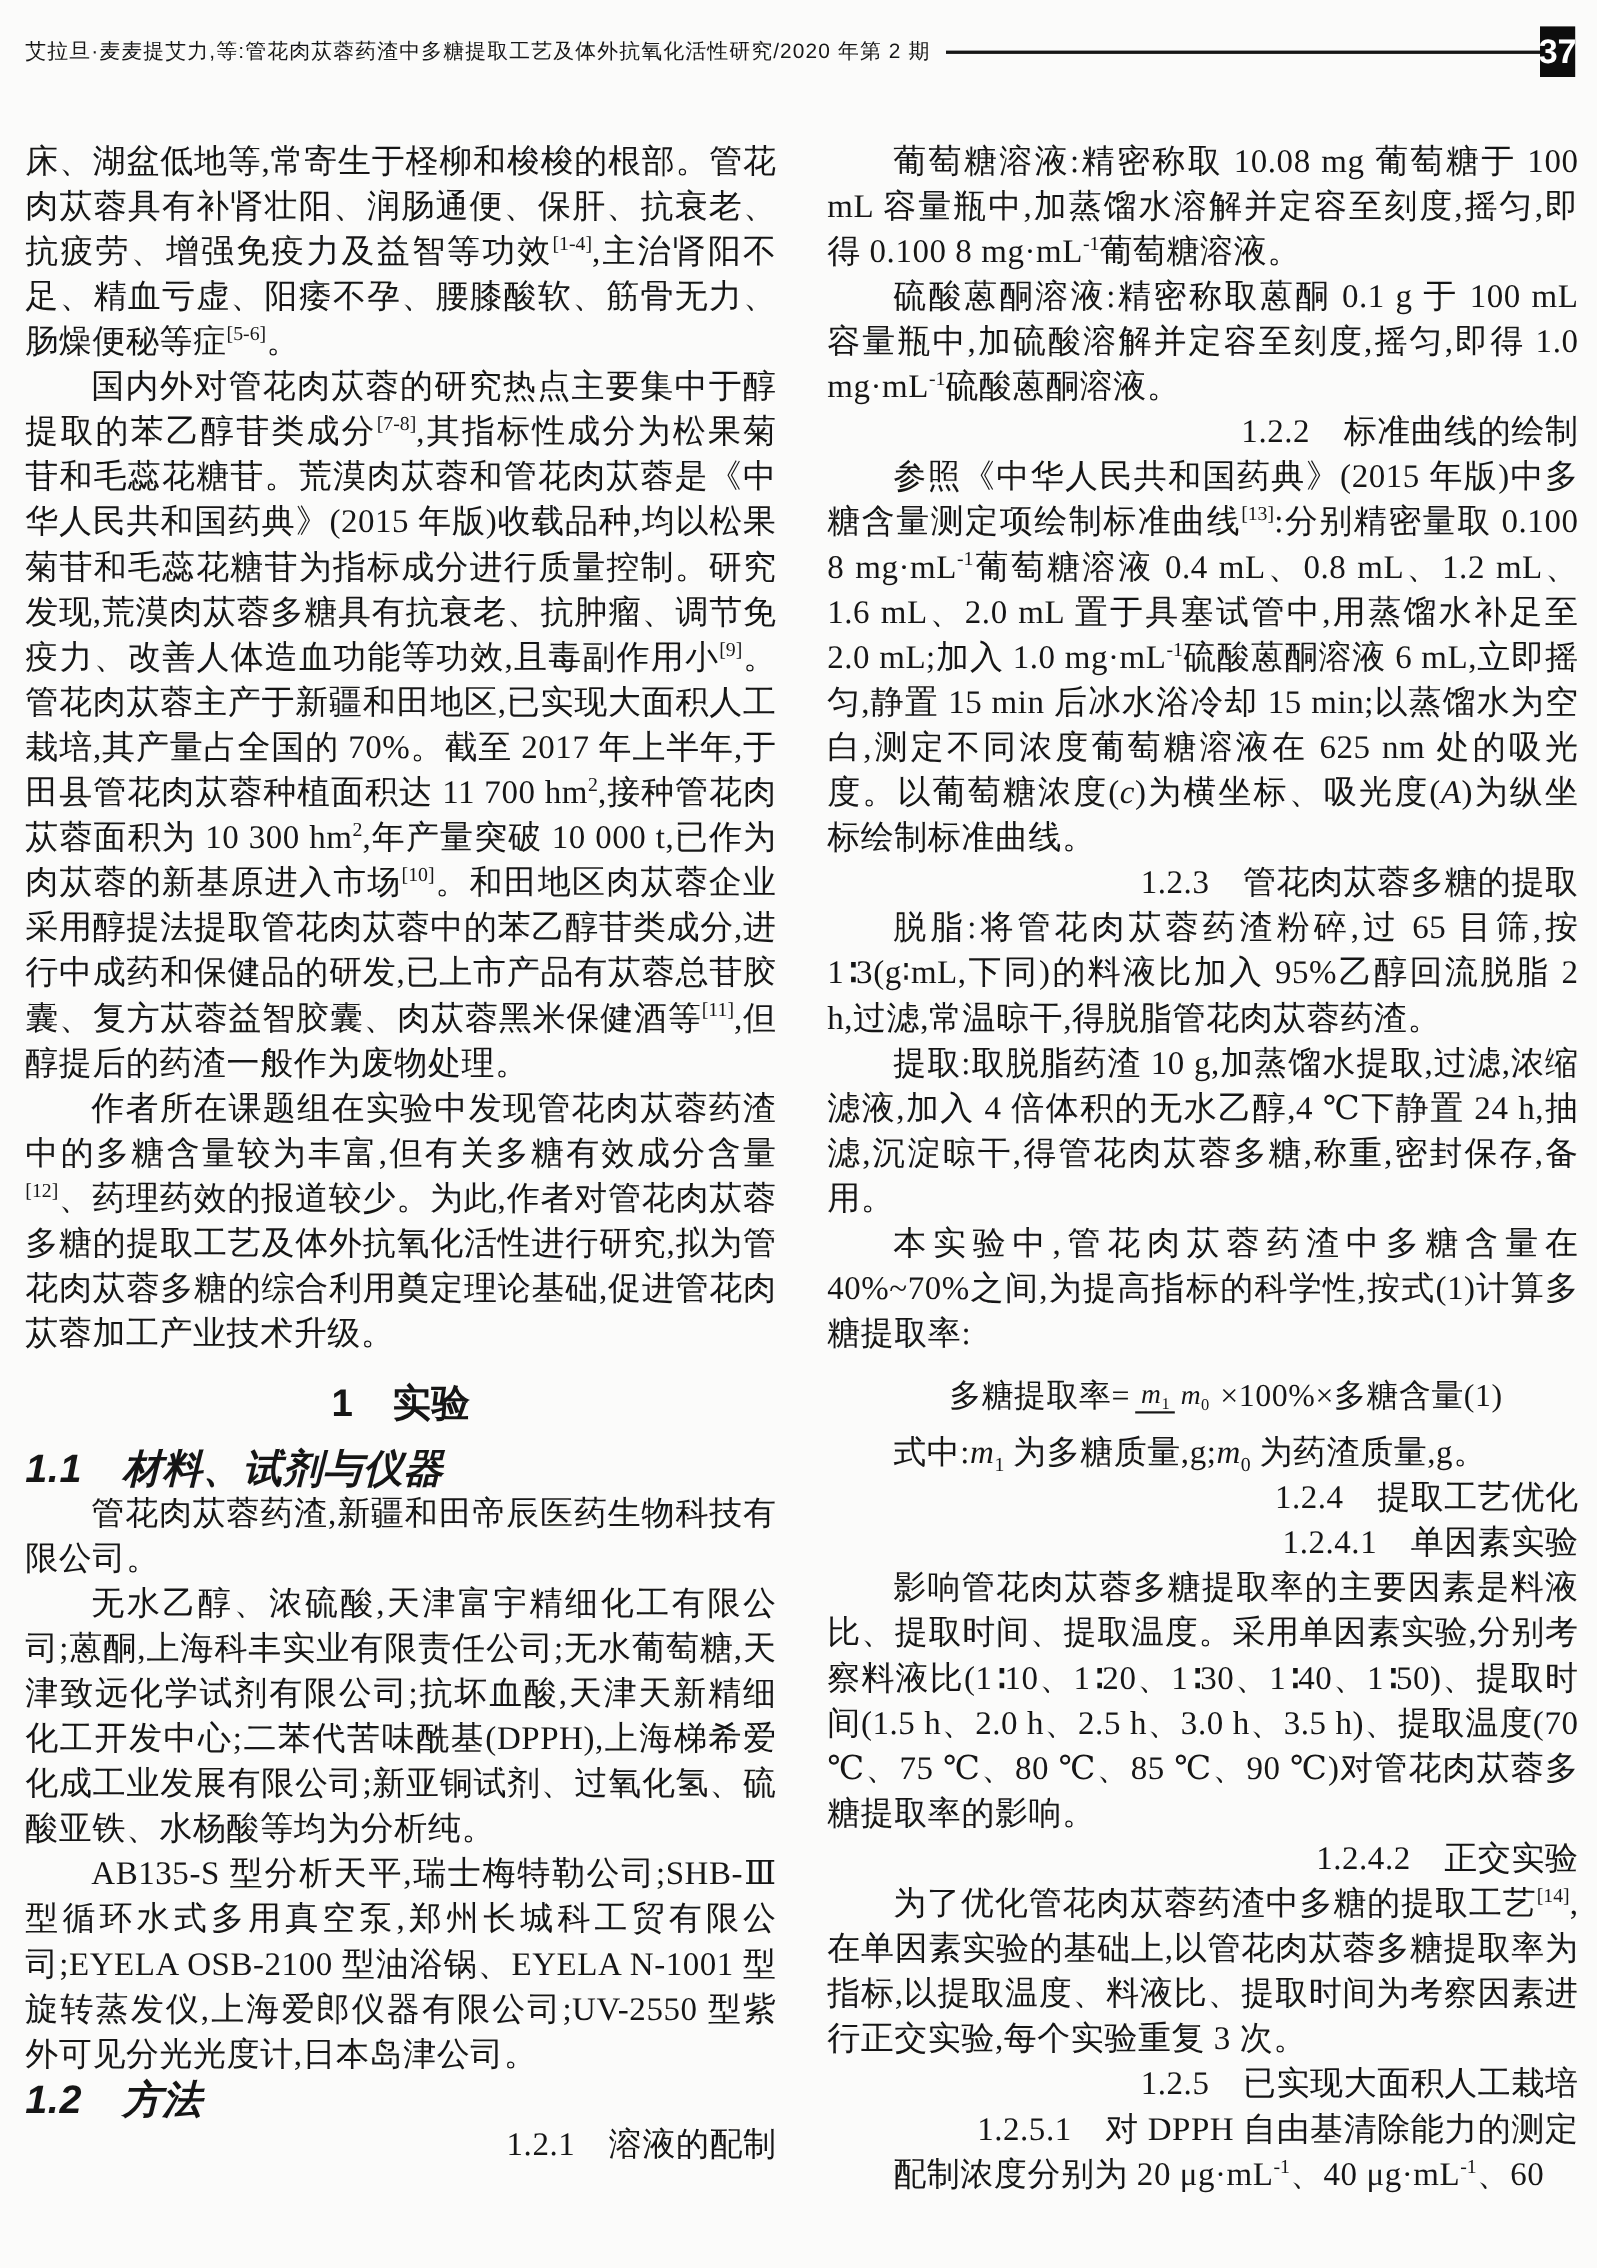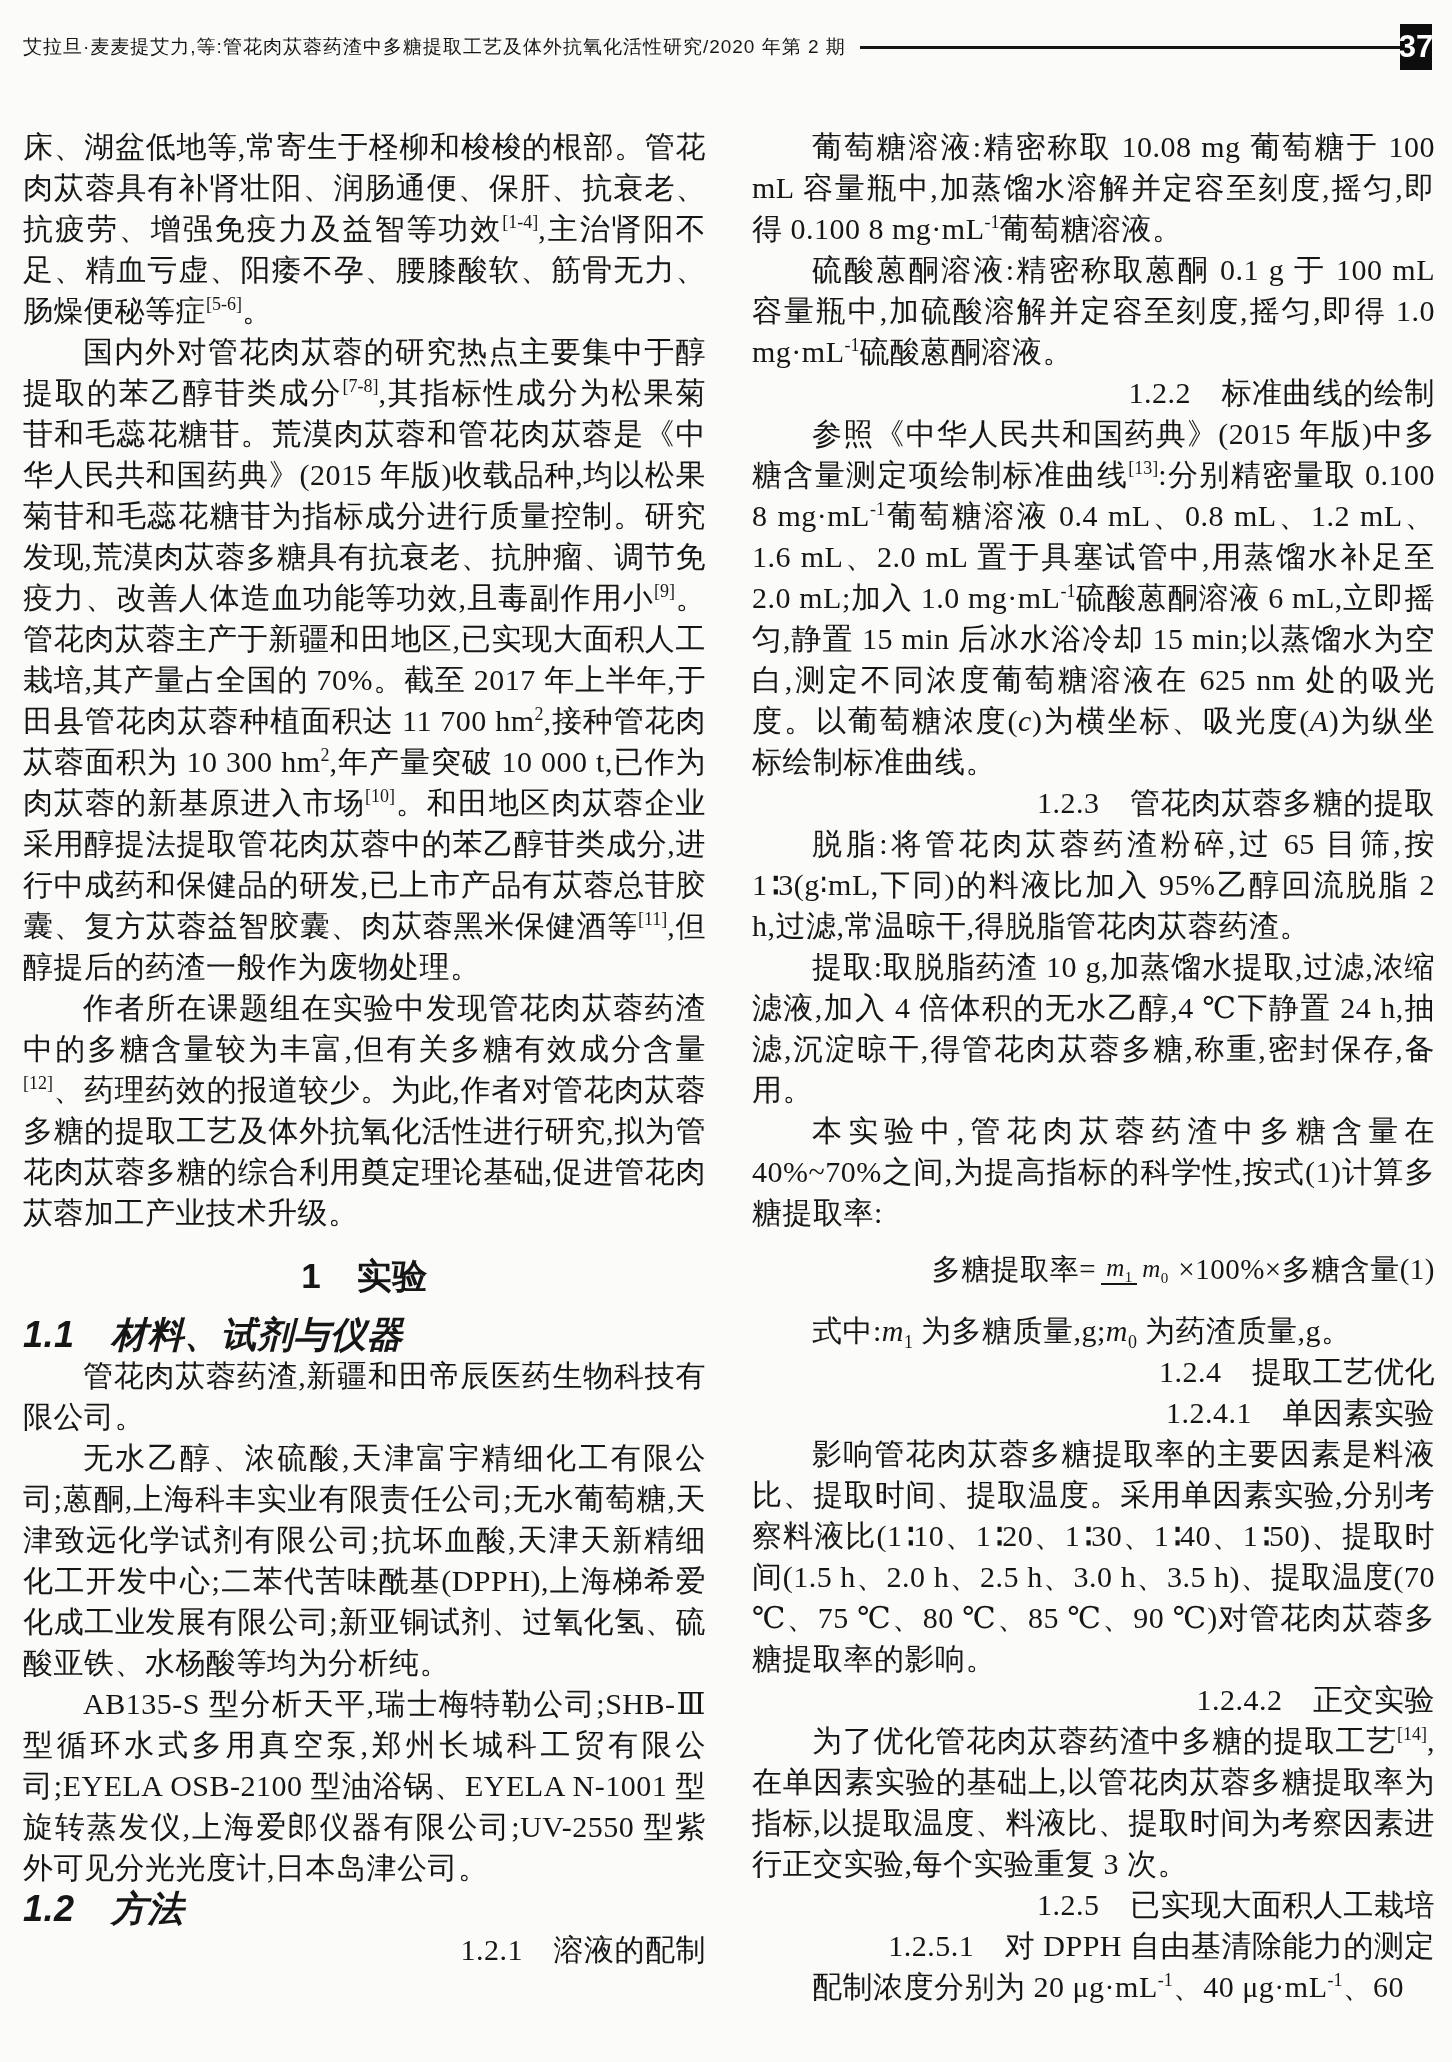--- a/index.html
+++ b/index.html
@@ -40,22 +40,22 @@
     font-weight:bold;font-size:36px;text-align:left;font-style:italic;
   }
   .h3{text-align:right;}
 
   sup{font-size:.6em;line-height:0;letter-spacing:0;}
   sub{font-size:.6em;line-height:0;letter-spacing:0;}
   .it{font-style:italic;}
 
   
   .formula{
-    display:flex;align-items:center;justify-content:flex-end;
-    margin:10px 0 14px;padding-left:42px;text-indent:0;
+    display:flex;align-items:center;justify-content:center;
+    margin:10px 0 4px;padding-left:42px;text-indent:0;
   }
   .f-body{display:inline-flex;align-items:center;font-size:29px;}
   .frac{
     display:inline-flex;flex-direction:row;align-items:center;
     font-size:25px;line-height:1.15;margin:0 5px;
   }
   .frac .num{border-bottom:2px solid #161616;padding:0 5px;}
   .frac .den{padding:12px 5px;}
   .f-tag{font-size:29px;}
 </style>

